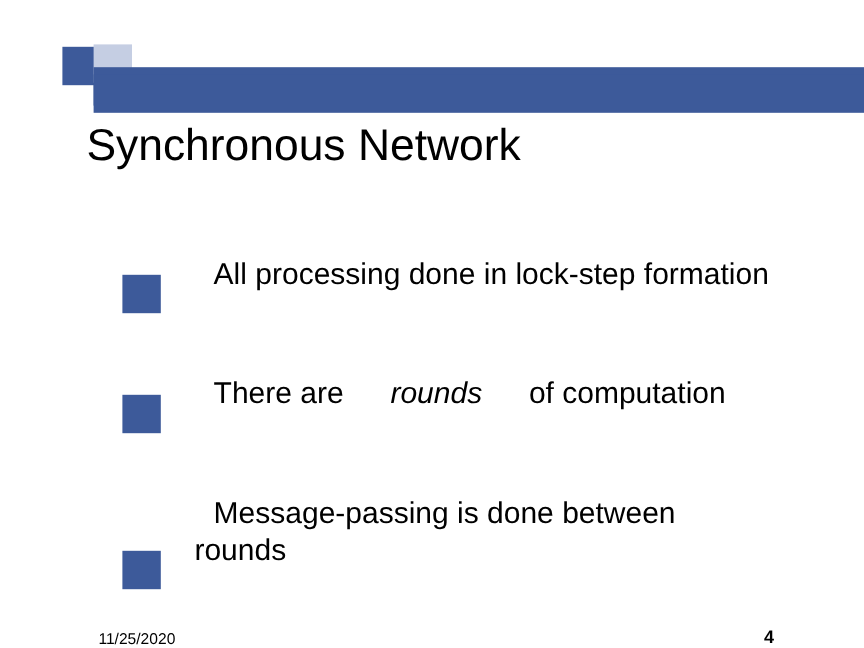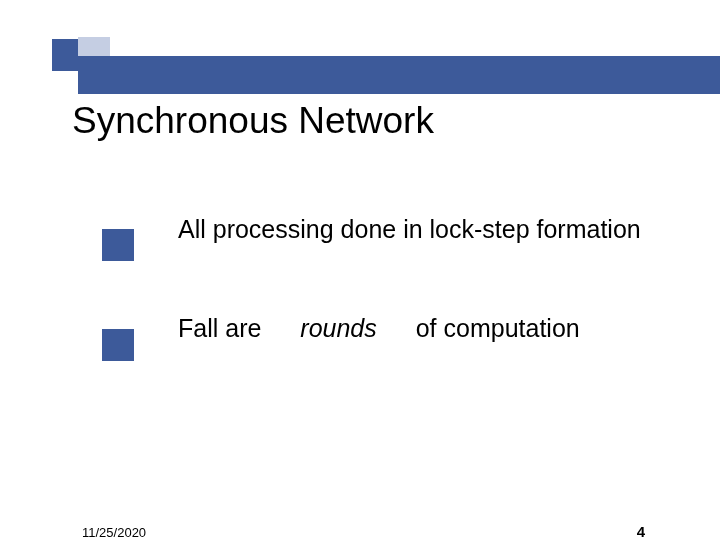--- a/index.html
+++ b/index.html
@@ -34,21 +34,25 @@
 
   <h1 class="title">Synchronous Network</h1>
 
   <div class="content">
     <div class="bullet-item">
       <div class="bullet-marker"></div>
       <div class="bullet-text"><span>All processing done in lock-step formation</span></div>
     </div>
     <div class="bullet-item">
       <div class="bullet-marker"></div>
-      <div class="bullet-text"><span>Fall are </span><em>rounds</em><span> of computation</span></div>
+      <div class="bullet-text"><span>There are </span><em>rounds</em><span> of computation</span></div>
+    </div>
+    <div class="bullet-item">
+      <div class="bullet-marker"></div>
+      <div class="bullet-text"><span>Message-passing is done between rounds</span></div>
     </div>
   </div>
 
   <div class="footer">
     <div class="footer-date">11/25/2020</div>
     <div class="footer-page">4</div>
   </div>
 </div>
 
 </body></html>

